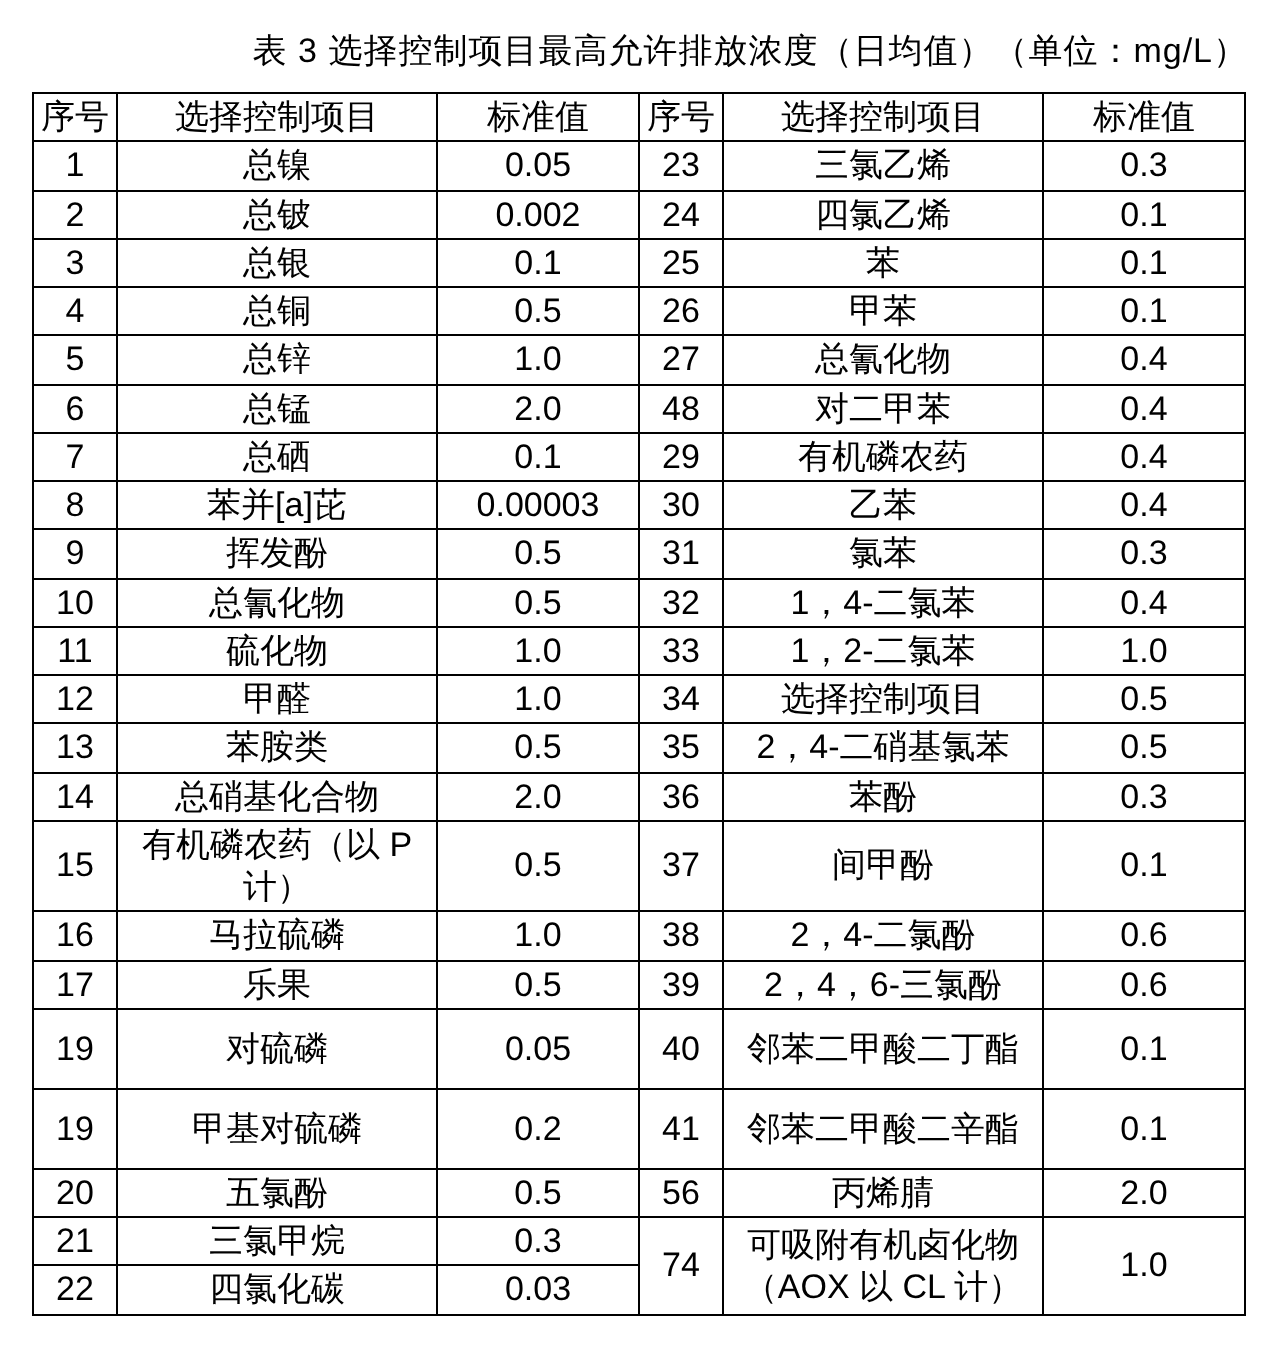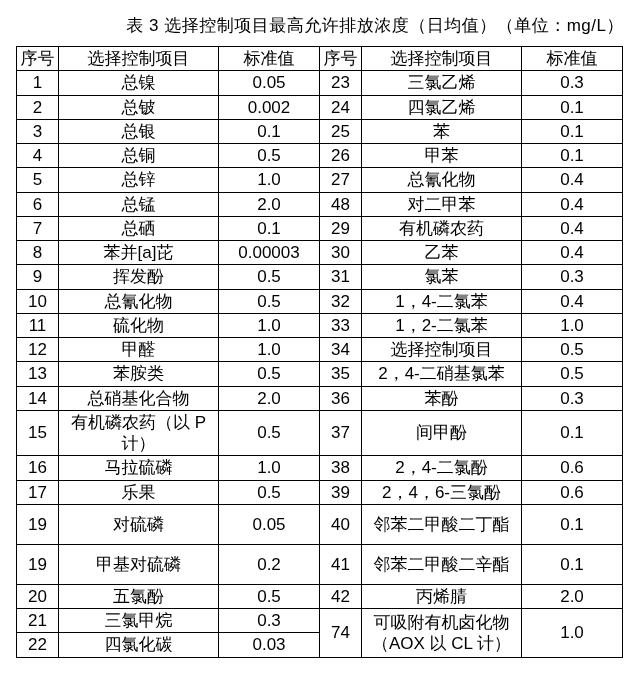--- a/index.html
+++ b/index.html
@@ -229,21 +229,21 @@
         <td>甲基对硫磷</td>
         <td>0.2</td>
         <td>41</td>
         <td>邻苯二甲酸二辛酯</td>
         <td>0.1</td>
       </tr>
       <tr>
         <td>20</td>
         <td>五氯酚</td>
         <td>0.5</td>
-        <td>42</td>
+        <td>56</td>
         <td>丙烯腈</td>
         <td>2.0</td>
       </tr>
       <tr>
         <td>21</td>
         <td>三氯甲烷</td>
         <td>0.3</td>
         <td rowspan="2">74</td>
         <td rowspan="2">可吸附有机卤化物（AOX 以 CL 计）</td>
         <td rowspan="2">1.0</td>

